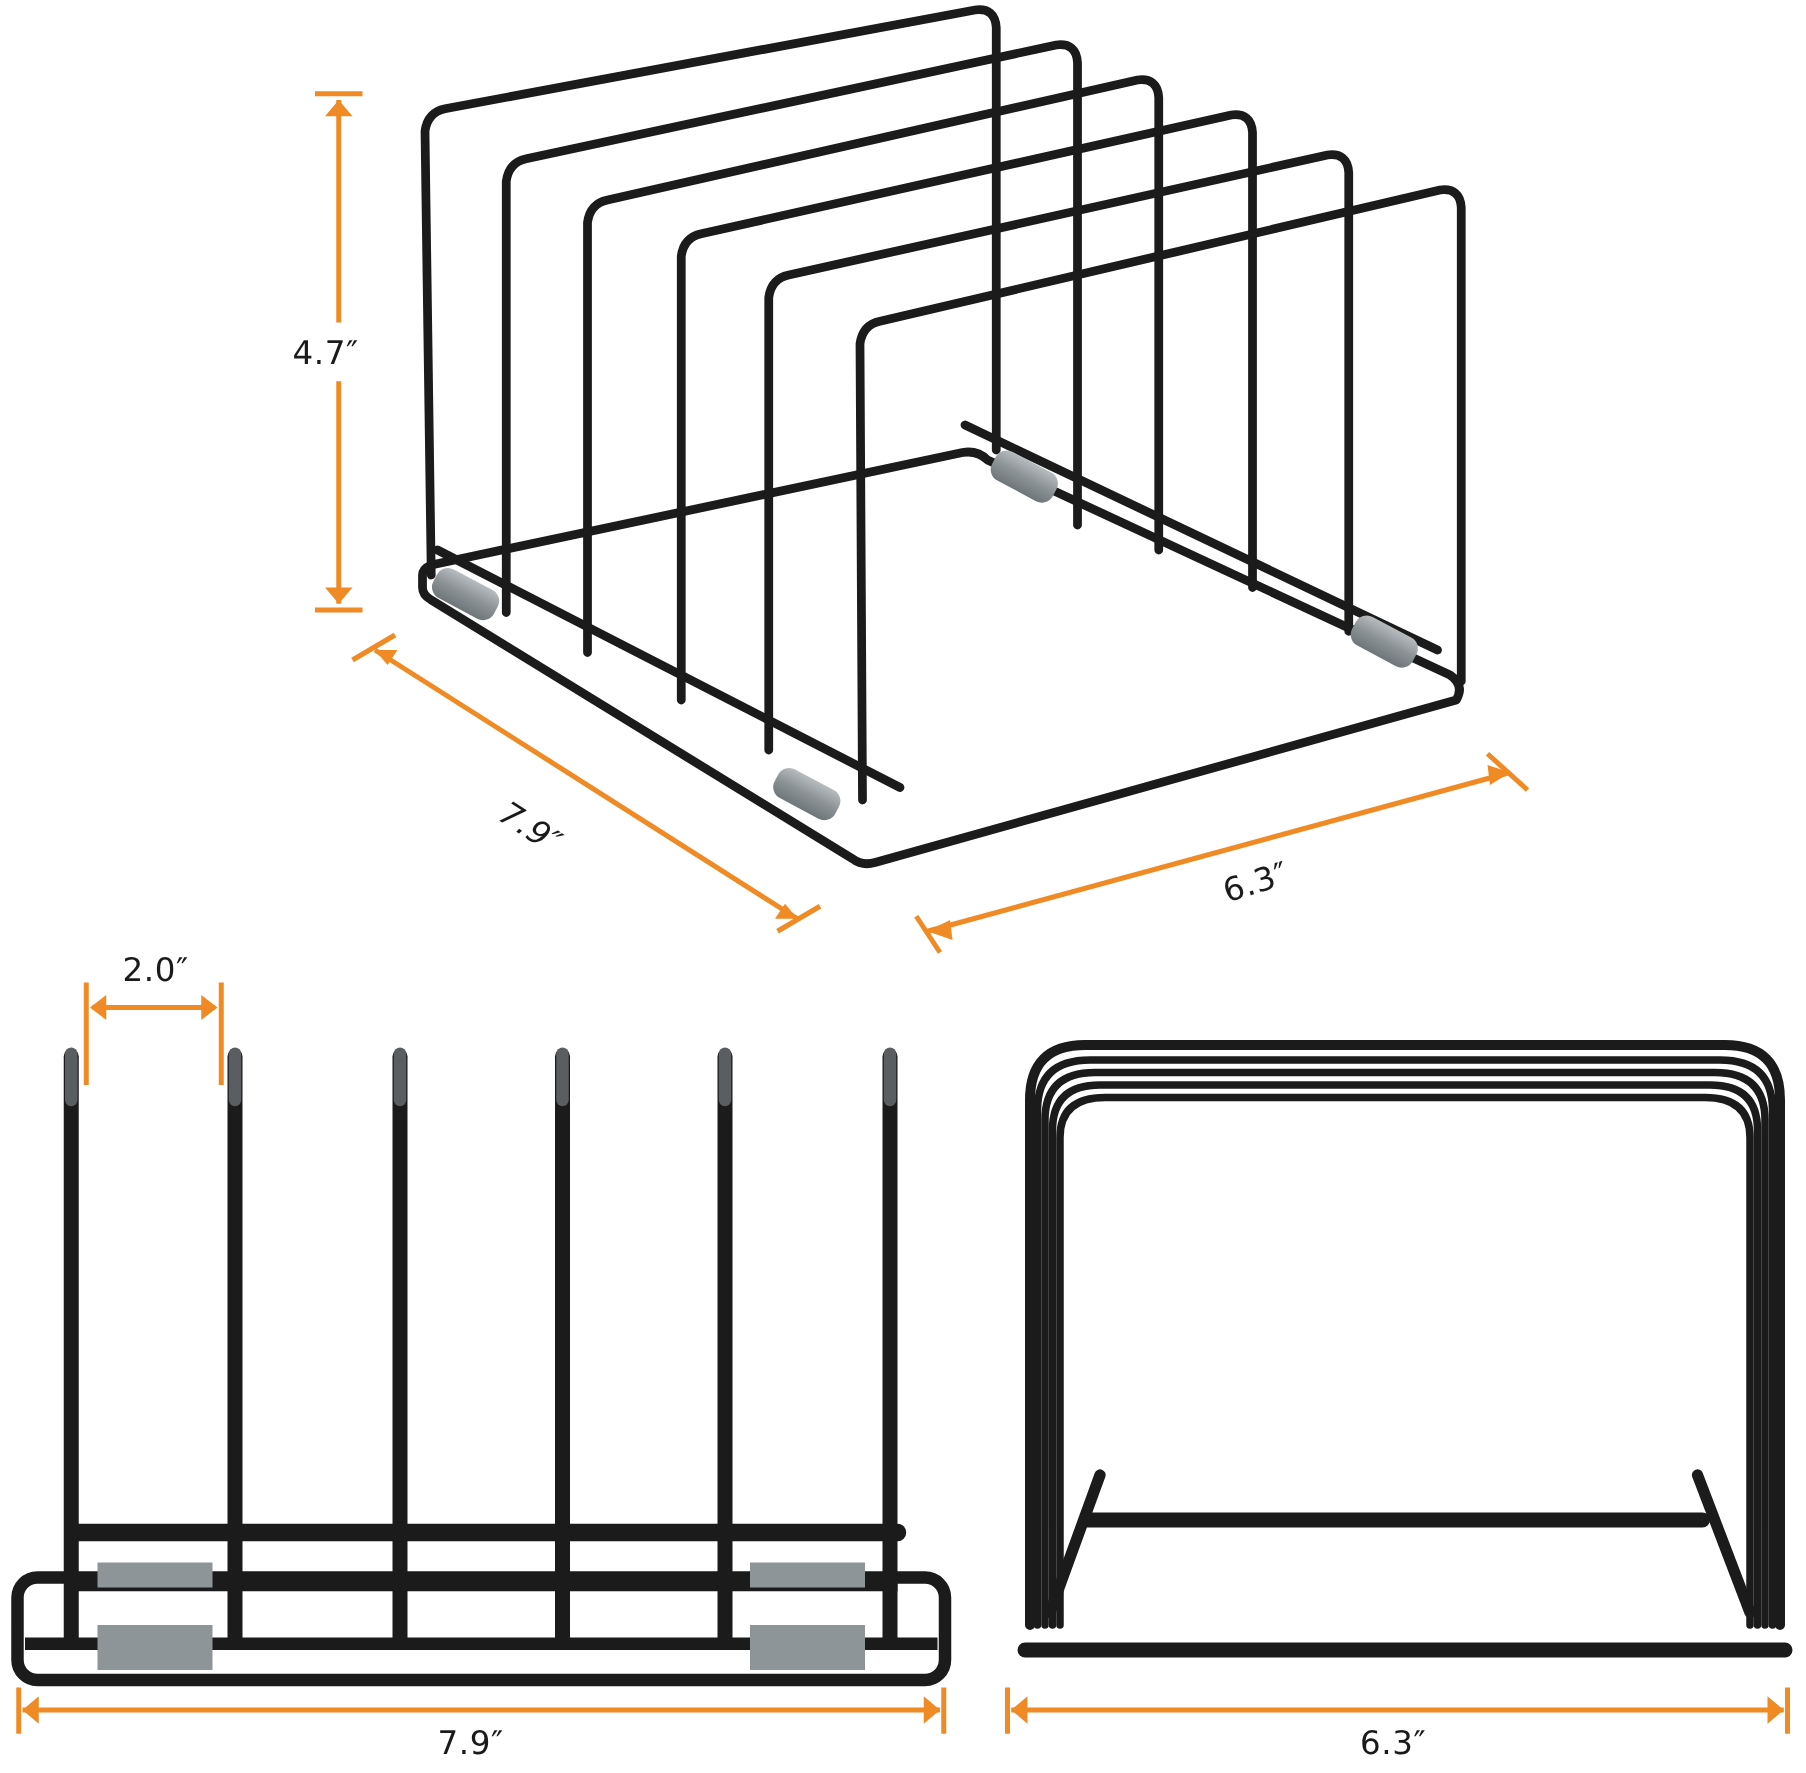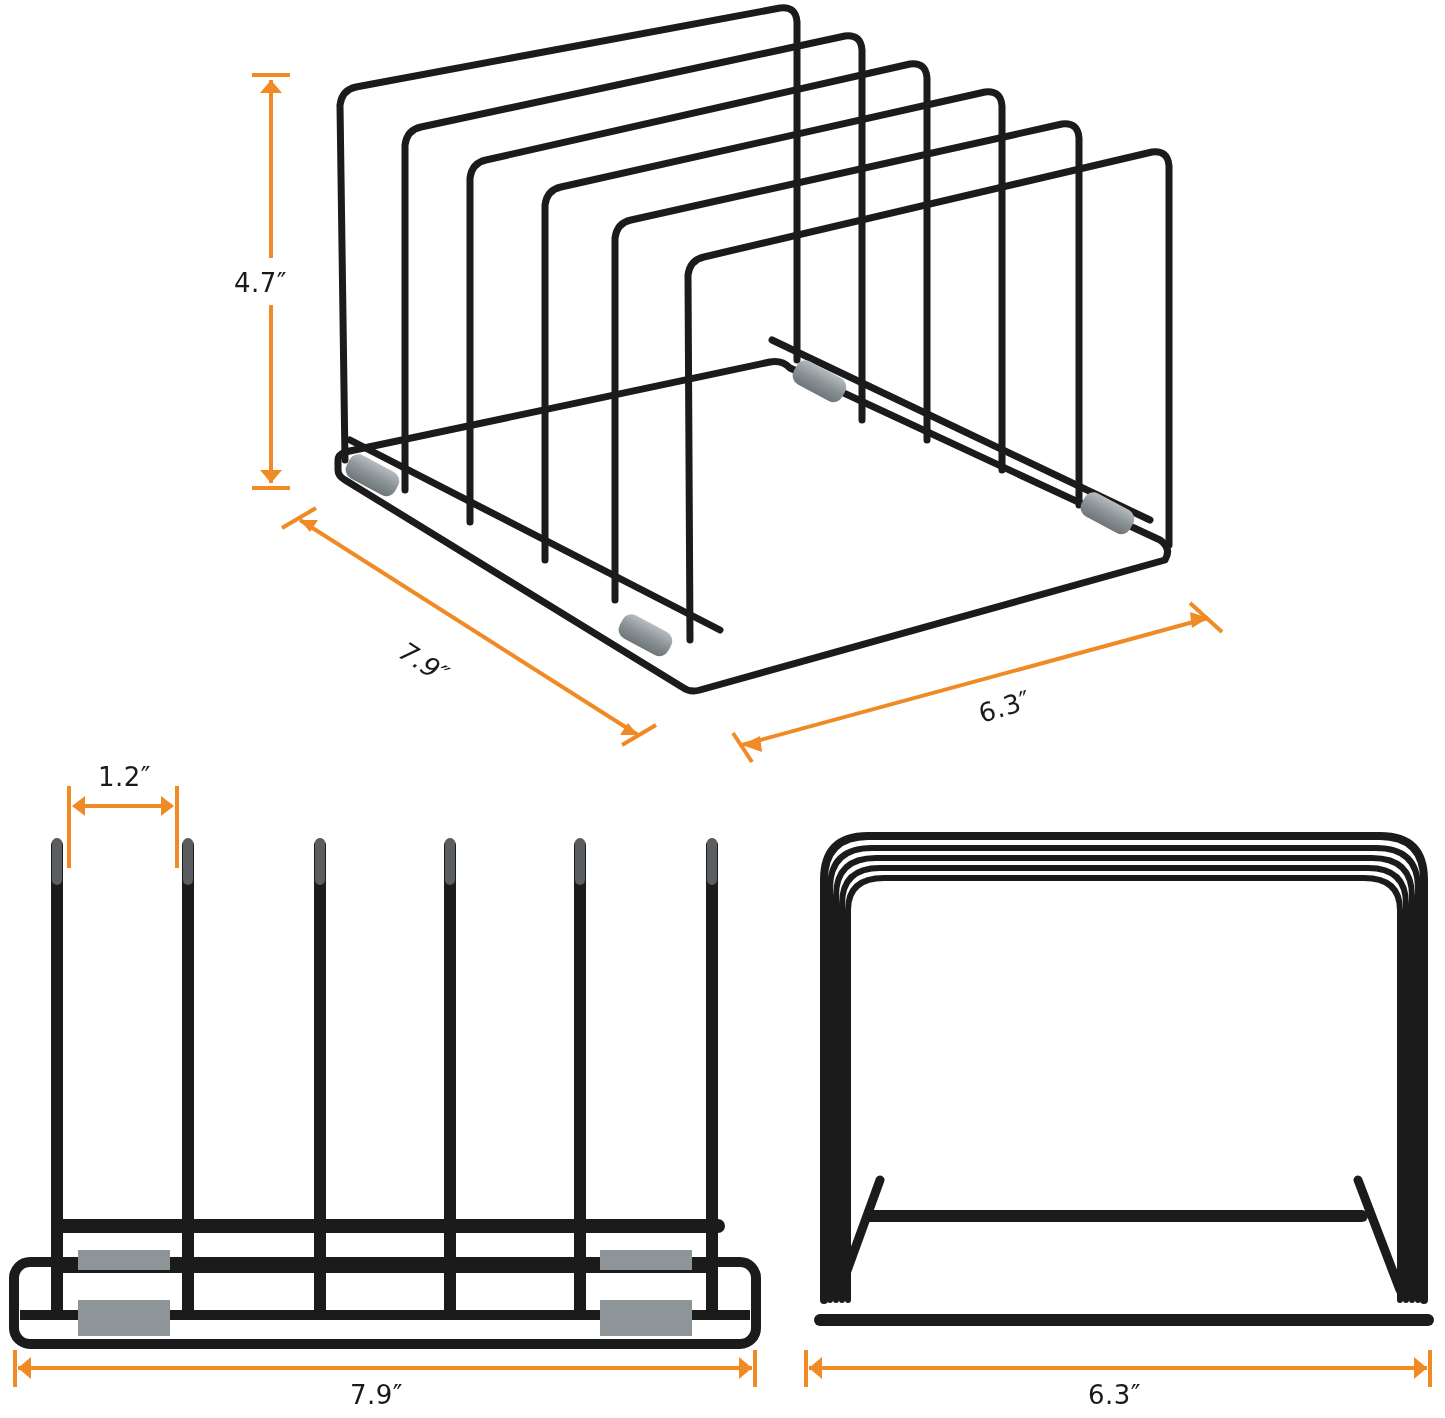--- a/index.html
+++ b/index.html
@@ -130,16 +130,16 @@
       <line x1="1430" y1="1350" x2="1430" y2="1387"></line>
       <line x1="809" y1="1368" x2="1427" y2="1368"></line>
       <polygon points="809,1368 822,1357 822,1379" stroke="none"></polygon>
       <polygon points="1427,1368 1414,1357 1414,1379" stroke="none"></polygon>
     </g>
   </svg>
 
   <div class="dim-label" style="left:234px; top:268px;">4.7″</div>
   <div class="dim-label" style="left:410px; top:636px; transform: rotate(33deg); transform-origin: left top; font-style: italic;">7.9″</div>
   <div class="dim-label" style="left:975px; top:700px; transform: rotate(-17deg); transform-origin: left top;">6.3″</div>
-  <div class="dim-label" style="left:98px; top:762px;">1.2″</div>
+  <div class="dim-label" style="left:98px; top:762px;">2.0″</div>
   <div class="dim-label" style="left:350px; top:1380px;">7.9″</div>
   <div class="dim-label" style="left:1088px; top:1380px;">6.3″</div>
 </div>
 
 </body></html>

